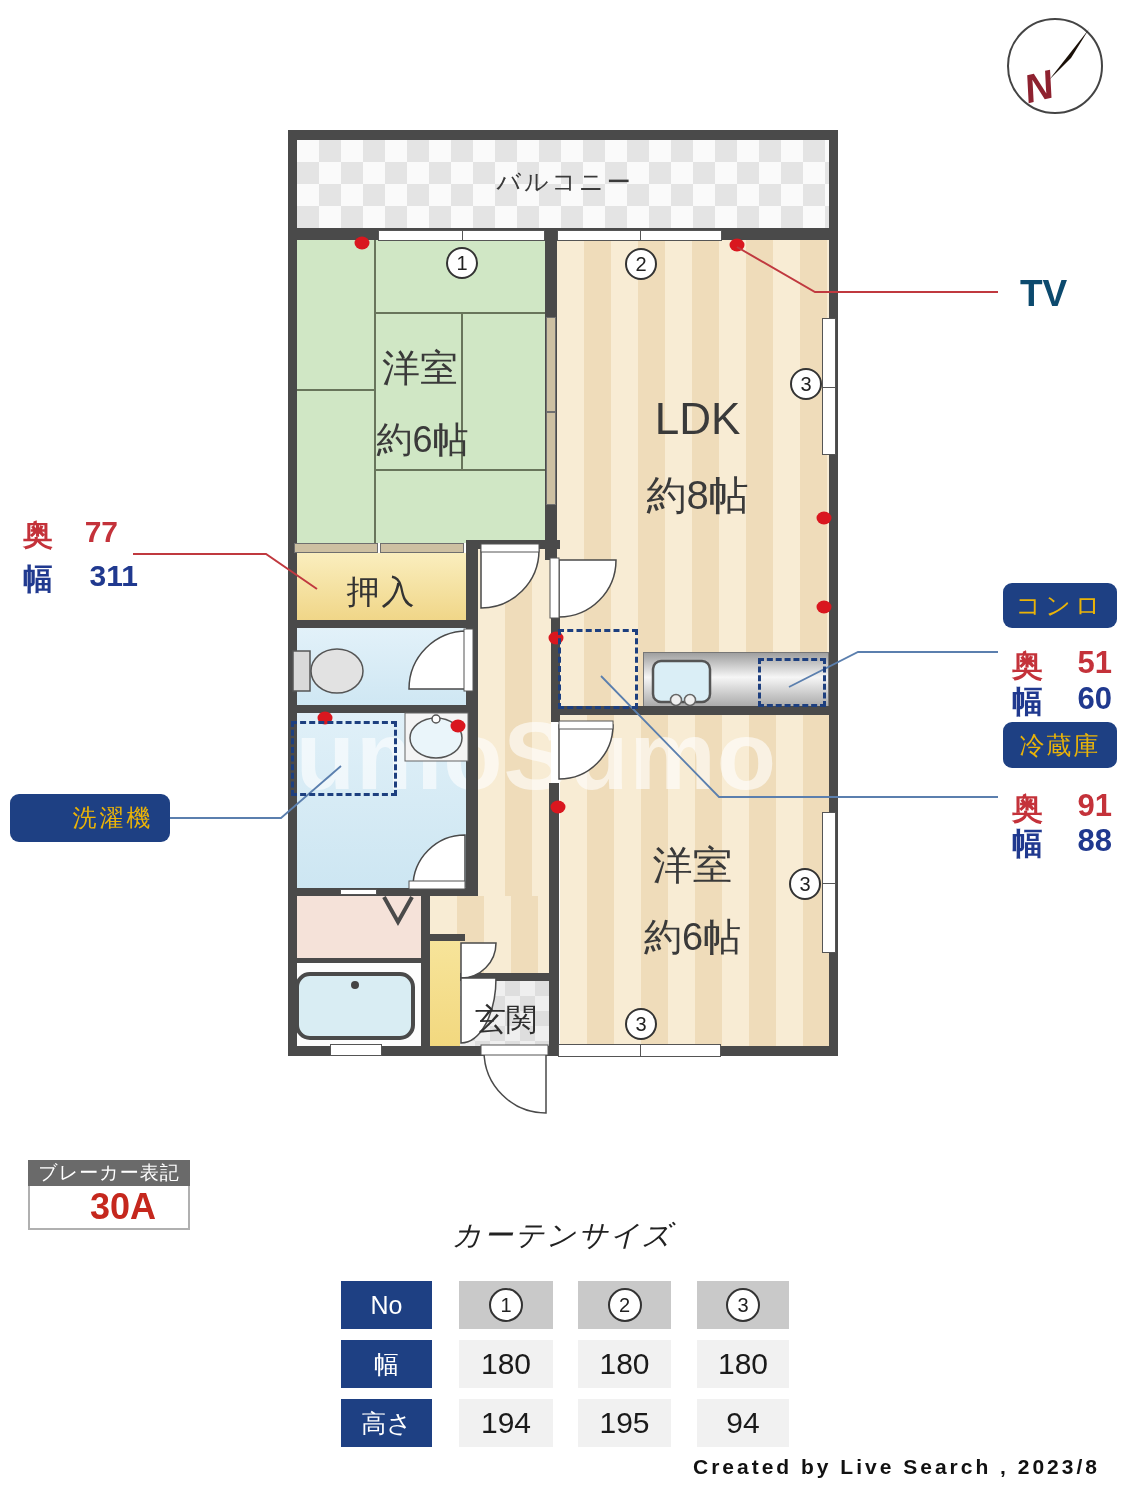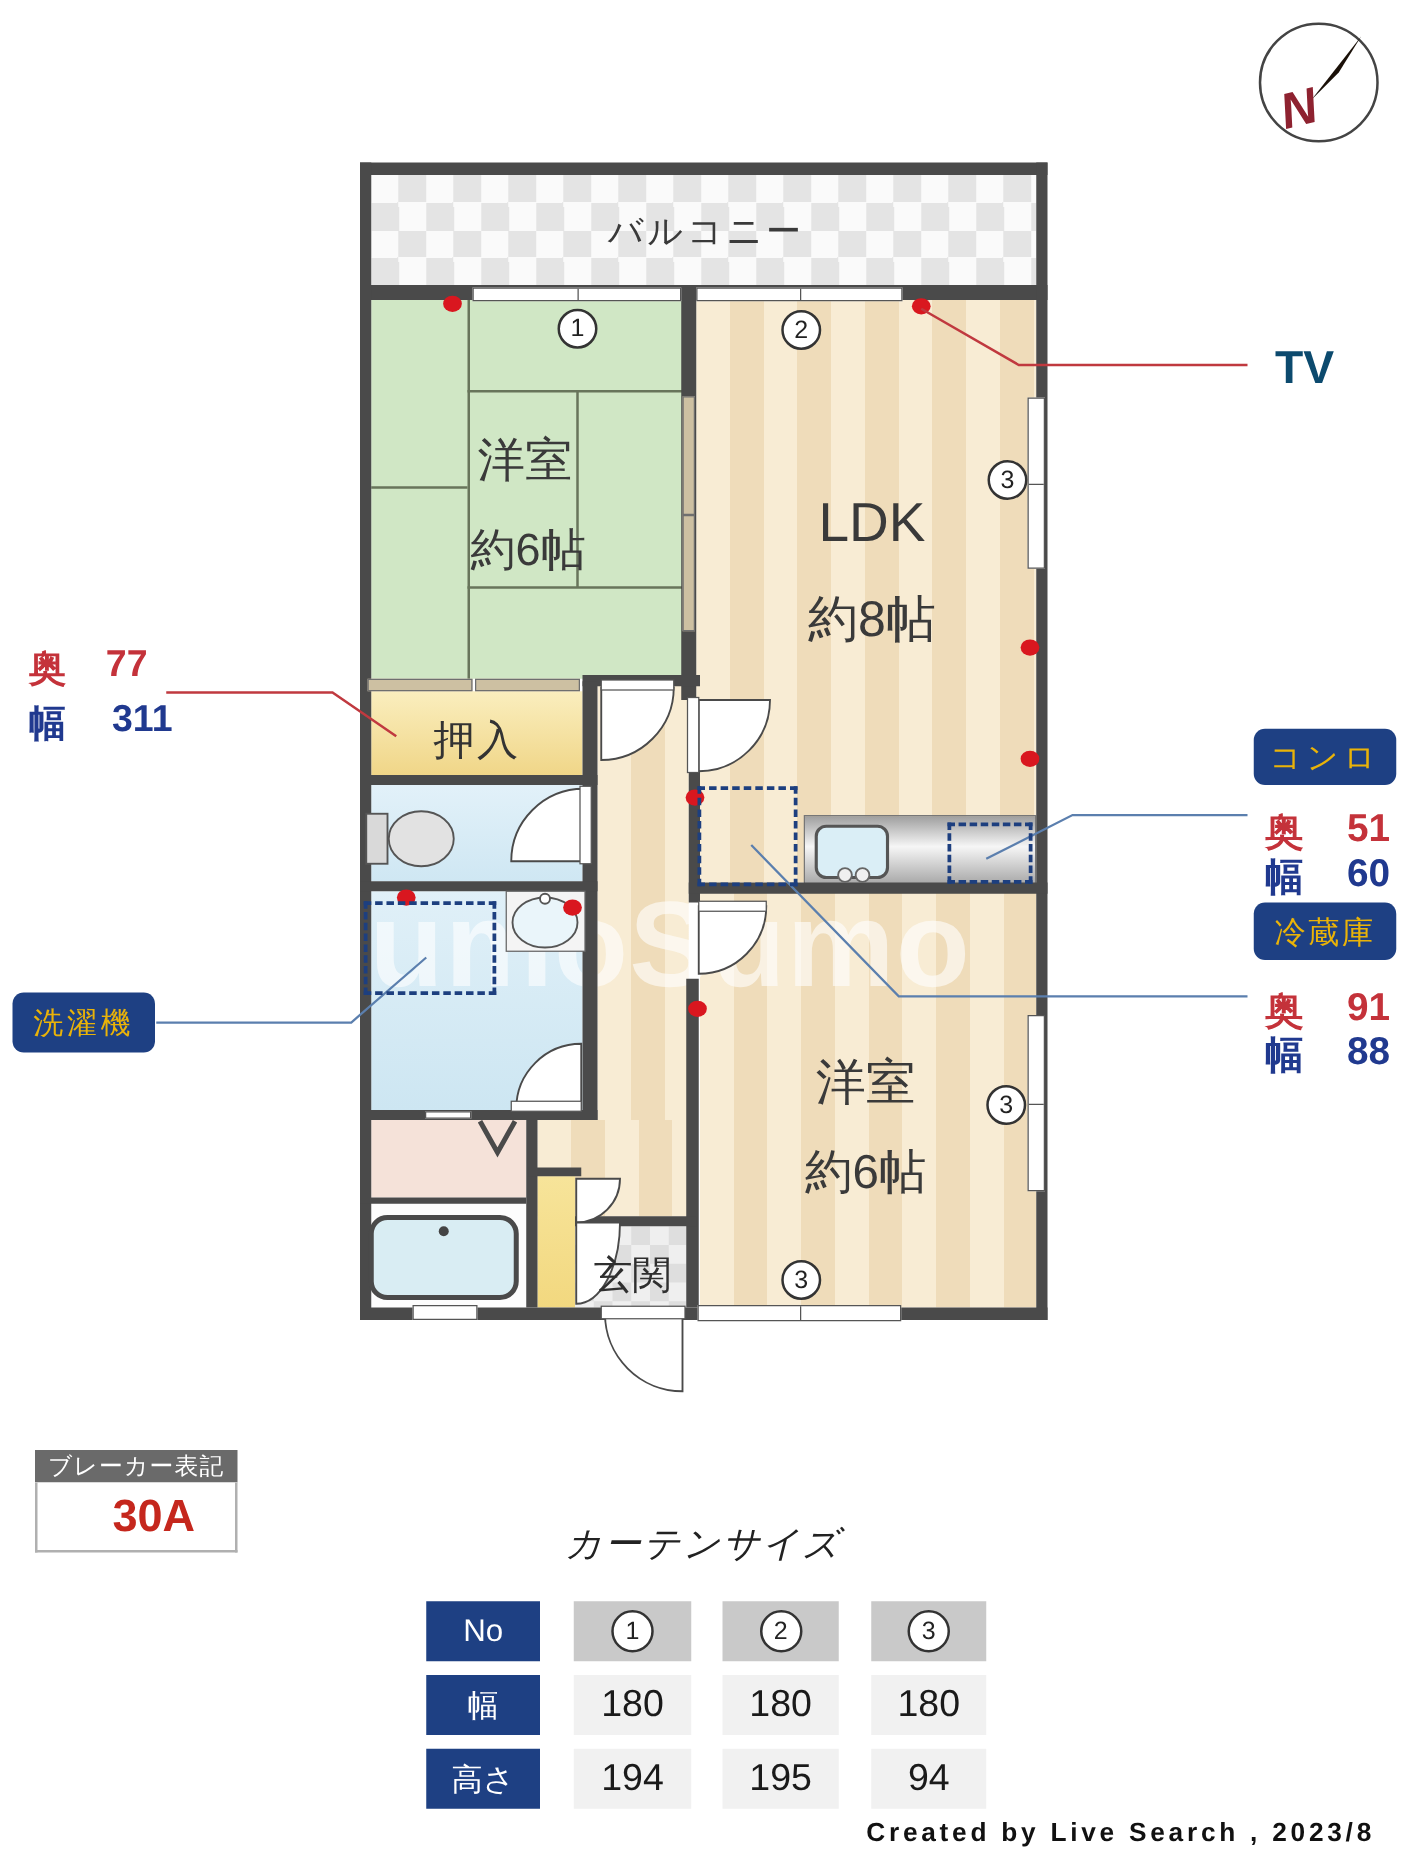--- a/index.html
+++ b/index.html
@@ -175,21 +175,21 @@
       <circle cx="1055" cy="66" r="47" fill="#fff" stroke="#444" stroke-width="2"></circle>
       <polygon points="1089,29 1049,80 1071,58" fill="#1a1008"></polygon>
       <text x="1024" y="100" font-size="40" font-style="italic" font-weight="bold" fill="#8e2230" transform="rotate(-14 1040 85)">N</text>
     </g>
   </svg>
 
   <div class="dash" style="left:558px;top:629px;width:80px;height:80px;"></div>
   <div class="dash" style="left:758px;top:658px;width:68px;height:49px;"></div>
   <div class="dash" style="left:291px;top:721px;width:106px;height:75px;"></div>
 
-  <div class="lbl" style="left:420px;top:166px;width:290px;text-align:center;font-size:28px;letter-spacing:3px;">バルコニー</div>
+  <div class="lbl" style="left:420px;top:166px;width:290px;text-align:center;font-size:24px;letter-spacing:3px;">バルコニー</div>
   <div class="lbl" style="left:340px;top:343px;width:160px;text-align:center;font-size:38px;">洋室</div>
   <div class="lbl" style="left:330px;top:416px;width:185px;text-align:center;font-size:36px;">約6帖</div>
   <div class="lbl" style="left:600px;top:394px;width:195px;text-align:center;font-size:44px;">LDK</div>
   <div class="lbl" style="left:600px;top:468px;width:195px;text-align:center;font-size:40px;">約8帖</div>
   <div class="lbl" style="left:595px;top:838px;width:195px;text-align:center;font-size:40px;">洋室</div>
   <div class="lbl" style="left:595px;top:912px;width:195px;text-align:center;font-size:38px;">約6帖</div>
   <div class="lbl" style="left:300px;top:570px;width:163px;text-align:center;font-size:33px;letter-spacing:2px;color:#333;">押入</div>
   <div class="lbl" style="left:466px;top:999px;width:80px;text-align:center;font-size:31px;color:#2f2f2f;">玄関</div>
 
   <div class="cmark" style="left:446px;top:247px;">
@@ -212,21 +212,21 @@
 
   <div class="lbl" style="left:23px;top:515px;width:95px;display:flex;justify-content:space-between;font-size:30px;font-weight:bold;">
     <span class="red">奥</span>
     <span class="red">77</span>
   </div>
   <div class="lbl" style="left:23px;top:559px;width:115px;display:flex;justify-content:space-between;font-size:30px;font-weight:bold;">
     <span class="blue">幅</span>
     <span class="blue">311</span>
   </div>
 
-  <div class="badge" style="left:10px;top:794px;width:114px;height:48px;font-size:24px;letter-spacing:3px;">
+  <div class="badge" style="left:10px;top:794px;width:114px;height:48px;font-size:24px;letter-spacing:3px;padding-left:46px;">
     <span>洗濯機</span>
     </div>
 
   <div class="badge" style="left:1003px;top:583px;width:114px;height:45px;">
     <span>コンロ</span>
     </div>
   <div class="dimrow" style="left:1012px;top:645px;">
     <span class="red">奥</span>
     <span class="red">51</span>
     </div>
@@ -243,21 +243,21 @@
     <span class="red">91</span>
     </div>
   <div class="dimrow" style="left:1012px;top:823px;">
     <span class="blue">幅</span>
     <span class="blue">88</span>
     </div>
 
   <div class="abs" style="left:28px;top:1160px;width:162px;z-index:7;">
     <div style="background:#6a6a6a;color:#fff;font-size:19px;letter-spacing:1px;height:26px;
                 display:flex;align-items:center;justify-content:center;">ブレーカー表記</div>
-    <div style="background:#fff;border:2px solid #b0b0b0;border-top:none;height:56px;color:#c5271d;
+    <div style="background:#fff;border:2px solid #b0b0b0;border-top:none;height:44px;color:#c5271d;
                 font-size:36px;font-weight:bold;display:flex;align-items:center;justify-content:center;box-sizing:border-box;padding-left:28px;">30A</div>
   </div>
 
 
   <div class="lbl" style="left:430px;top:1216px;width:265px;text-align:center;font-size:29px;letter-spacing:2px;color:#222;font-style:italic;">カーテンサイズ</div>
 
   <div class="tcell thead" style="left:341px;top:1281px;width:91px;height:48px;">
     <span>No</span>
     </div>
   <div class="tcell thead" style="left:341px;top:1340px;width:91px;height:48px;">

